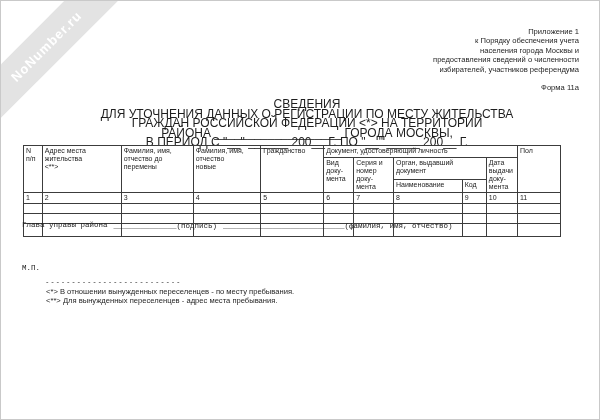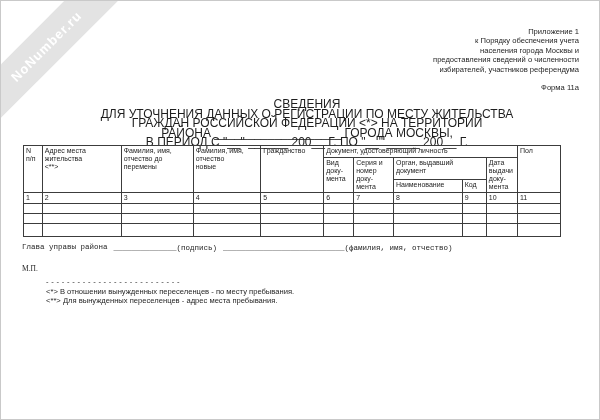--- a/index.html
+++ b/index.html
@@ -25,29 +25,29 @@
   .reg-table th,.reg-table td{
     border:1px solid #3c3c3c;font-size:7px;font-weight:400;line-height:8px;
     text-align:left;vertical-align:top;padding:1px 2px;white-space:pre-line;overflow:hidden;
   }
   .h1 th{height:9px;}
   .num-row td{height:8px;}
   .er td{height:7px;}
   .er-last td{height:10px;}
   
   .sig{
-    position:absolute;left:21px;top:242px;display:flex;align-items:flex-start;
+    position:absolute;left:21px;top:220px;display:flex;align-items:flex-start;
     font-family:"Liberation Mono","DejaVu Sans Mono",monospace;font-size:7.5px;line-height:9px;white-space:pre;
   }
   .sig-col{display:flex;flex-direction:row;align-items:center;margin-left:6px;}
   .sig-col2{}
   .sig-label{margin-top:1px;text-align:center;}
   .stamp{
     position:absolute;left:21px;top:263px;
-    font-family:Liberation Serif, serif;font-size:7.5px;
+    font-family:Liberation Mono, monospace;font-size:7.5px;
   }
   
   .footnotes{position:absolute;left:45px;top:276px;font-size:7.6px;line-height:9.6px;}
   .fn-sep{letter-spacing:0.3px;}
 </style>
 </head>
 <body>
 
 <div class="page">
 

